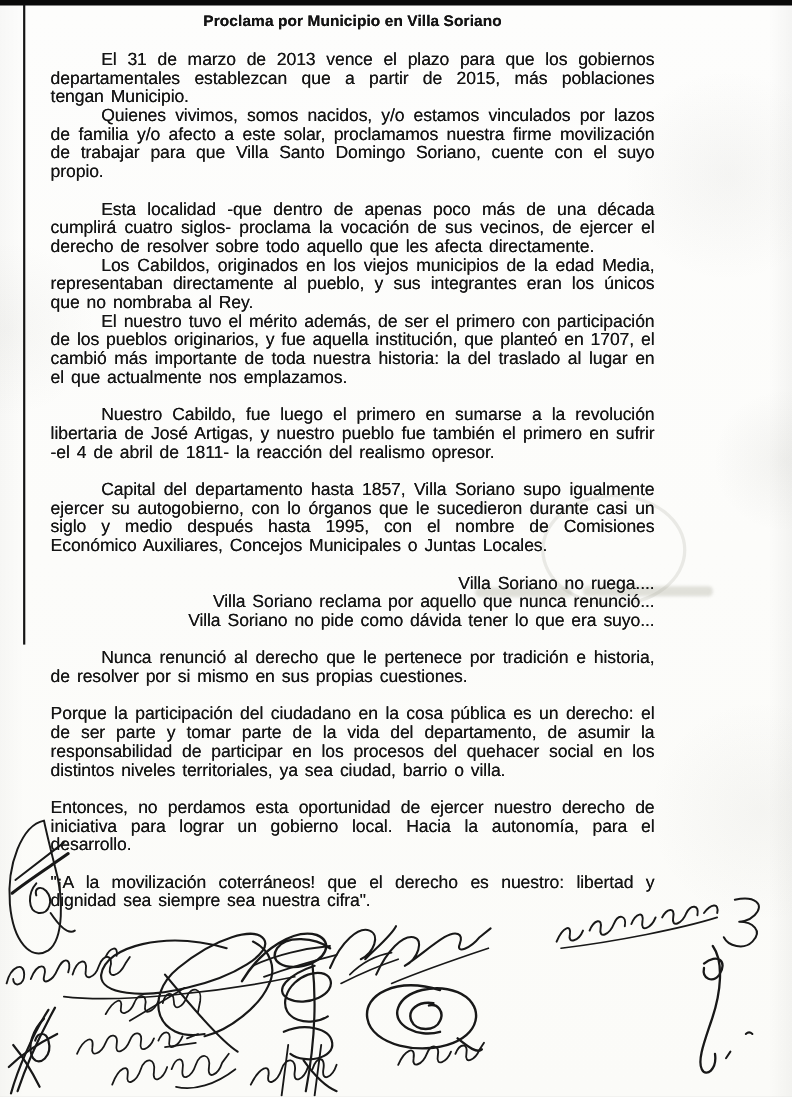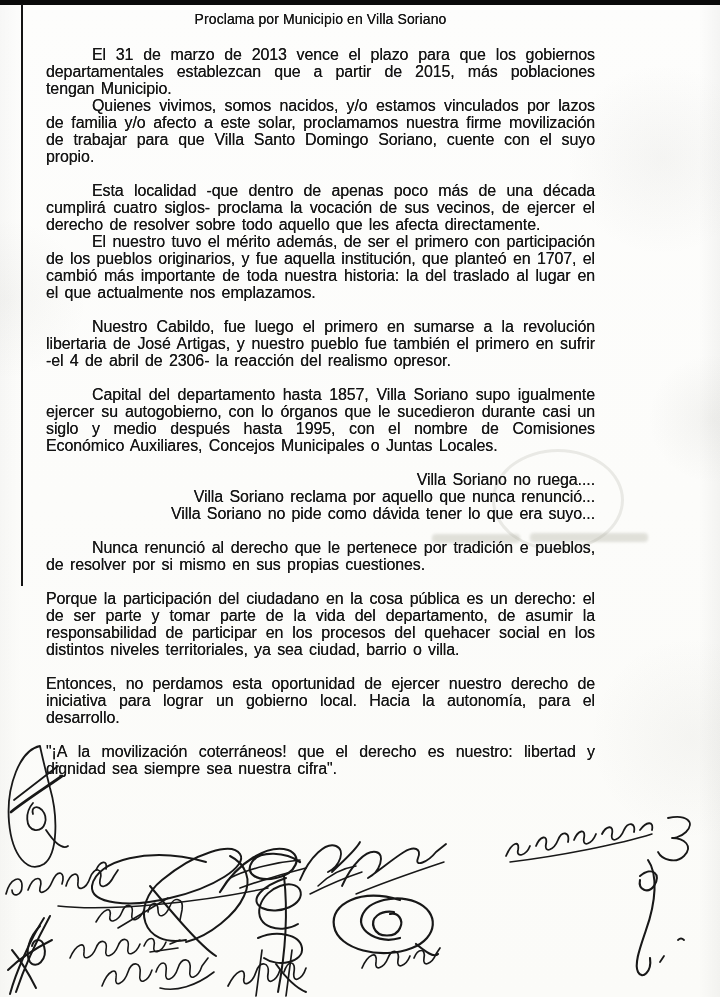--- a/index.html
+++ b/index.html
@@ -24,21 +24,21 @@
   }
   .left-rule {
     position:absolute; left:21px; top:4px; width:2px; height:582px;
     background:#141414;
   }
   .content {
     position:absolute; left:46px; top:11px; width:549px;
   }
   .doc-title {
     text-align:center;
-    font-weight:normal;
+    font-weight:bold;
     font-size:14px;
     letter-spacing:0.1px;
     margin:0 0 19px 0;
     text-shadow:0 0 0.4px #222;
   }
   .para {
     margin:0;
     font-size:16px;
     line-height:17px;
     text-align:justify;
@@ -79,27 +79,28 @@
   <div class="watermark-circle"></div>
   <div class="watermark-blur1"></div>
   <div class="watermark-blur2"></div>
 
   <div class="content">
     <h1 class="doc-title">Proclama por Municipio en Villa Soriano</h1>
     <div>
         <p class="para indent">El 31 de marzo de 2013 vence el plazo para que los gobiernos departamentales establezcan que a partir de 2015, más poblaciones tengan Municipio.</p>
         <p class="para indent">Quienes vivimos, somos nacidos, y/o estamos vinculados por lazos de familia y/o afecto a este solar, proclamamos nuestra firme movilización de trabajar para que Villa Santo Domingo Soriano, cuente con el suyo propio.</p>
         <p class="para indent gap">Esta localidad -que dentro de apenas poco más de una década cumplirá cuatro siglos- proclama la vocación de sus vecinos, de ejercer el derecho de resolver sobre todo aquello que les afecta directamente.</p>
+        <p class="para indent">Los Cabildos, originados en los viejos municipios de la edad Media, representaban directamente al pueblo, y sus integrantes eran los únicos que no nombraba al Rey.</p>
         <p class="para indent">El nuestro tuvo el mérito además, de ser el primero con participación de los pueblos originarios, y fue aquella institución, que planteó en 1707, el cambió más importante de toda nuestra historia: la del traslado al lugar en el que actualmente nos emplazamos.</p>
-        <p class="para indent gap">Nuestro Cabildo, fue luego el primero en sumarse a la revolución libertaria de José Artigas, y nuestro pueblo fue también el primero en sufrir -el 4 de abril de 2306- la reacción del realismo opresor.</p>
+        <p class="para indent gap">Nuestro Cabildo, fue luego el primero en sumarse a la revolución libertaria de José Artigas, y nuestro pueblo fue también el primero en sufrir -el 4 de abril de 1811- la reacción del realismo opresor.</p>
         <p class="para indent gap">Capital del departamento hasta 1857, Villa Soriano supo igualmente ejercer su autogobierno, con lo órganos que le sucedieron durante casi un siglo y medio después hasta 1995, con el nombre de Comisiones Económico Auxiliares, Concejos Municipales o Juntas Locales.</p>
         <p class="para indent gap nojust">Villa Soriano no ruega....</p>
         <p class="para indent nojust">Villa Soriano reclama por aquello que nunca renunció...</p>
         <p class="para indent nojust">Villa Soriano no pide como dávida tener lo que era suyo...</p>
-        <p class="para indent gap">Nunca renunció al derecho que le pertenece por tradición e pueblos, de resolver por si mismo en sus propias cuestiones.</p>
+        <p class="para indent gap">Nunca renunció al derecho que le pertenece por tradición e historia, de resolver por si mismo en sus propias cuestiones.</p>
         <p class="para gap">Porque la participación del ciudadano en la cosa pública es un derecho: el de ser parte y tomar parte de la vida del departamento, de asumir la responsabilidad de participar en los procesos del quehacer social en los distintos niveles territoriales, ya sea ciudad, barrio o villa.</p>
         <p class="para gap">Entonces, no perdamos esta oportunidad de ejercer nuestro derecho de iniciativa para lograr un gobierno local. Hacia la autonomía, para el desarrollo.</p>
         <p class="para gap">"¡A la movilización coterráneos! que el derecho es nuestro: libertad y dignidad sea siempre sea nuestra cifra".</p>
       </div>
   </div>
 
   <svg class="sig-layer" viewBox="0 0 720 997" aria-hidden="true">
     <g stroke-width="1.8">
       <path d="M40,746 C20,750 6,786 9,822 C12,856 28,874 44,864 C58,854 58,816 50,788 C46,772 42,756 40,746"></path>
       <path d="M14,800 L58,766"></path>

